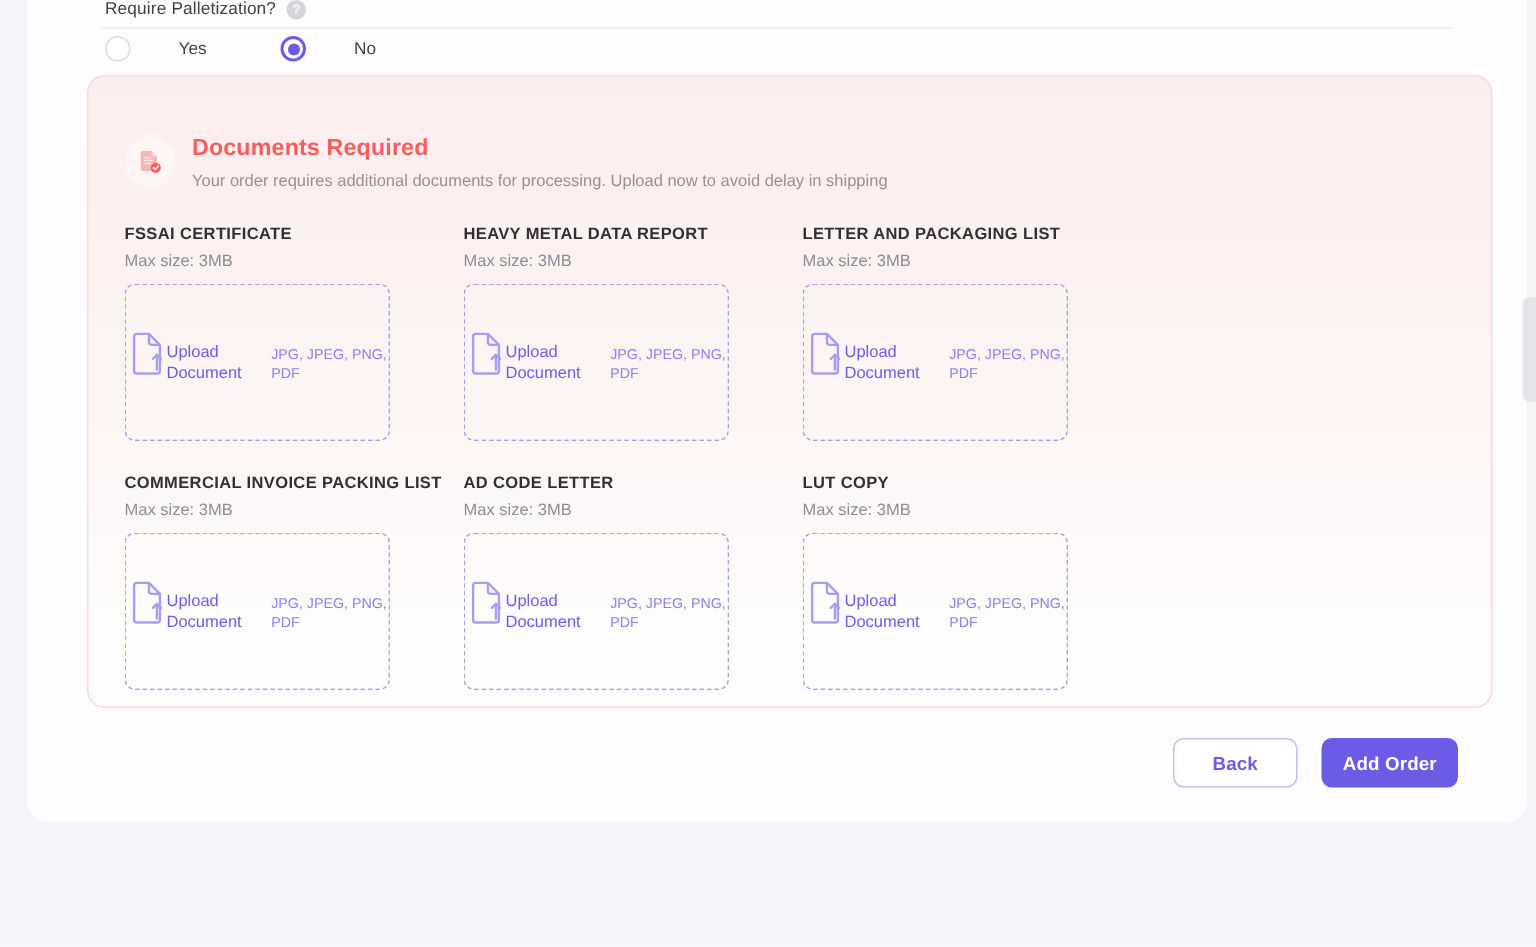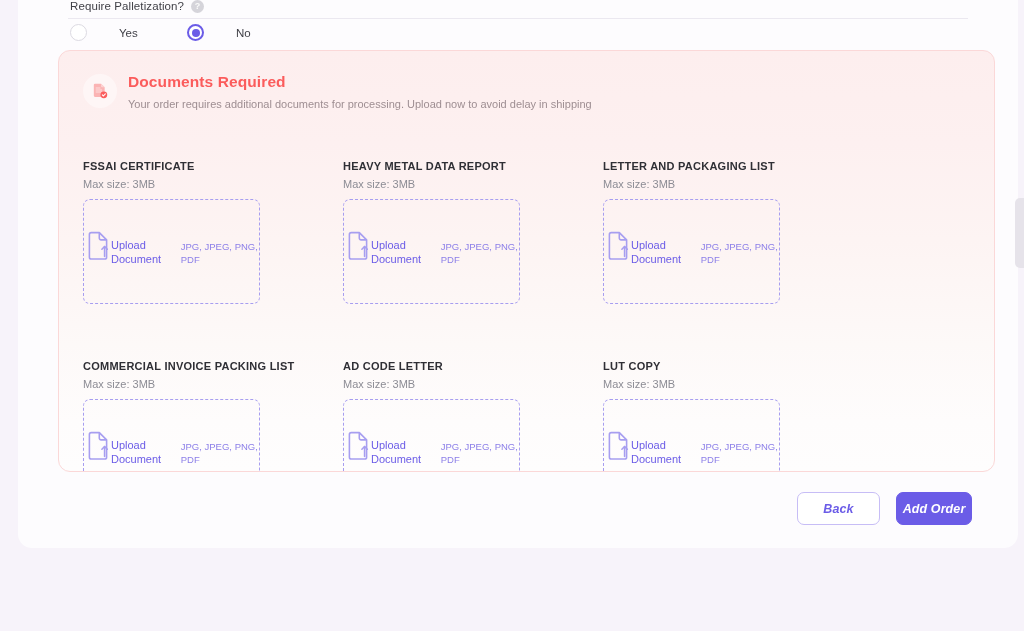--- a/index.html
+++ b/index.html
@@ -128,21 +128,21 @@
                 #fdf4f3 45%,
                 #fdf9f8 70%,
                 #fefcfc 88%,
                 #fefdfd 100%);
     overflow: hidden;
   }
 
   .alert-header {
     display: flex;
     align-items: flex-start;
-    padding: 22px 0 0 24px;
+    padding: 39px 0 0 24px;
   }
 
   .alert-icon-circle {
     width: 34px;
     height: 34px;
     border-radius: 50%;
     background: #fef6f6;
     display: flex;
     align-items: center;
     justify-content: center;
@@ -164,25 +164,24 @@
     font-size: 11px;
     color: #9e8e92;
     margin-top: 6px;
     line-height: 15px;
   }
 
   
   .upload-grid {
     position: absolute;
     left: 24px;
-    top: 108px;
+    top: 98px;
     width: 890px;
     display: flex;
     flex-wrap: wrap;
-    gap: 34px;
   }
 
   .upload-cell {
     width: 226px;
     margin-bottom: 21px;
   }
 
   .doc-title {
     font-size: 11px;
     font-weight: 700;
@@ -241,32 +240,31 @@
   .btn {
     height: 33px;
     border-radius: 7px;
     font-size: 12.5px;
     font-weight: 700;
     cursor: pointer;
     display: flex;
     align-items: center;
     justify-content: center;
     letter-spacing: .1px;
-    font-style: italic;
   }
 
   .btn-back {
     width: 83px;
     background: #fff;
     border: 1.3px solid #c7bdf6;
     color: #6b5ce7;
   }
 
   .btn-primary {
-    width: 76px;
+    width: 91px;
     background: #6b5ce7;
     border: 1.3px solid #6b5ce7;
     color: #ffffff;
   }
 
   
   .scroll-thumb {
     position: absolute;
     right: 0px;
     top: 198px;

